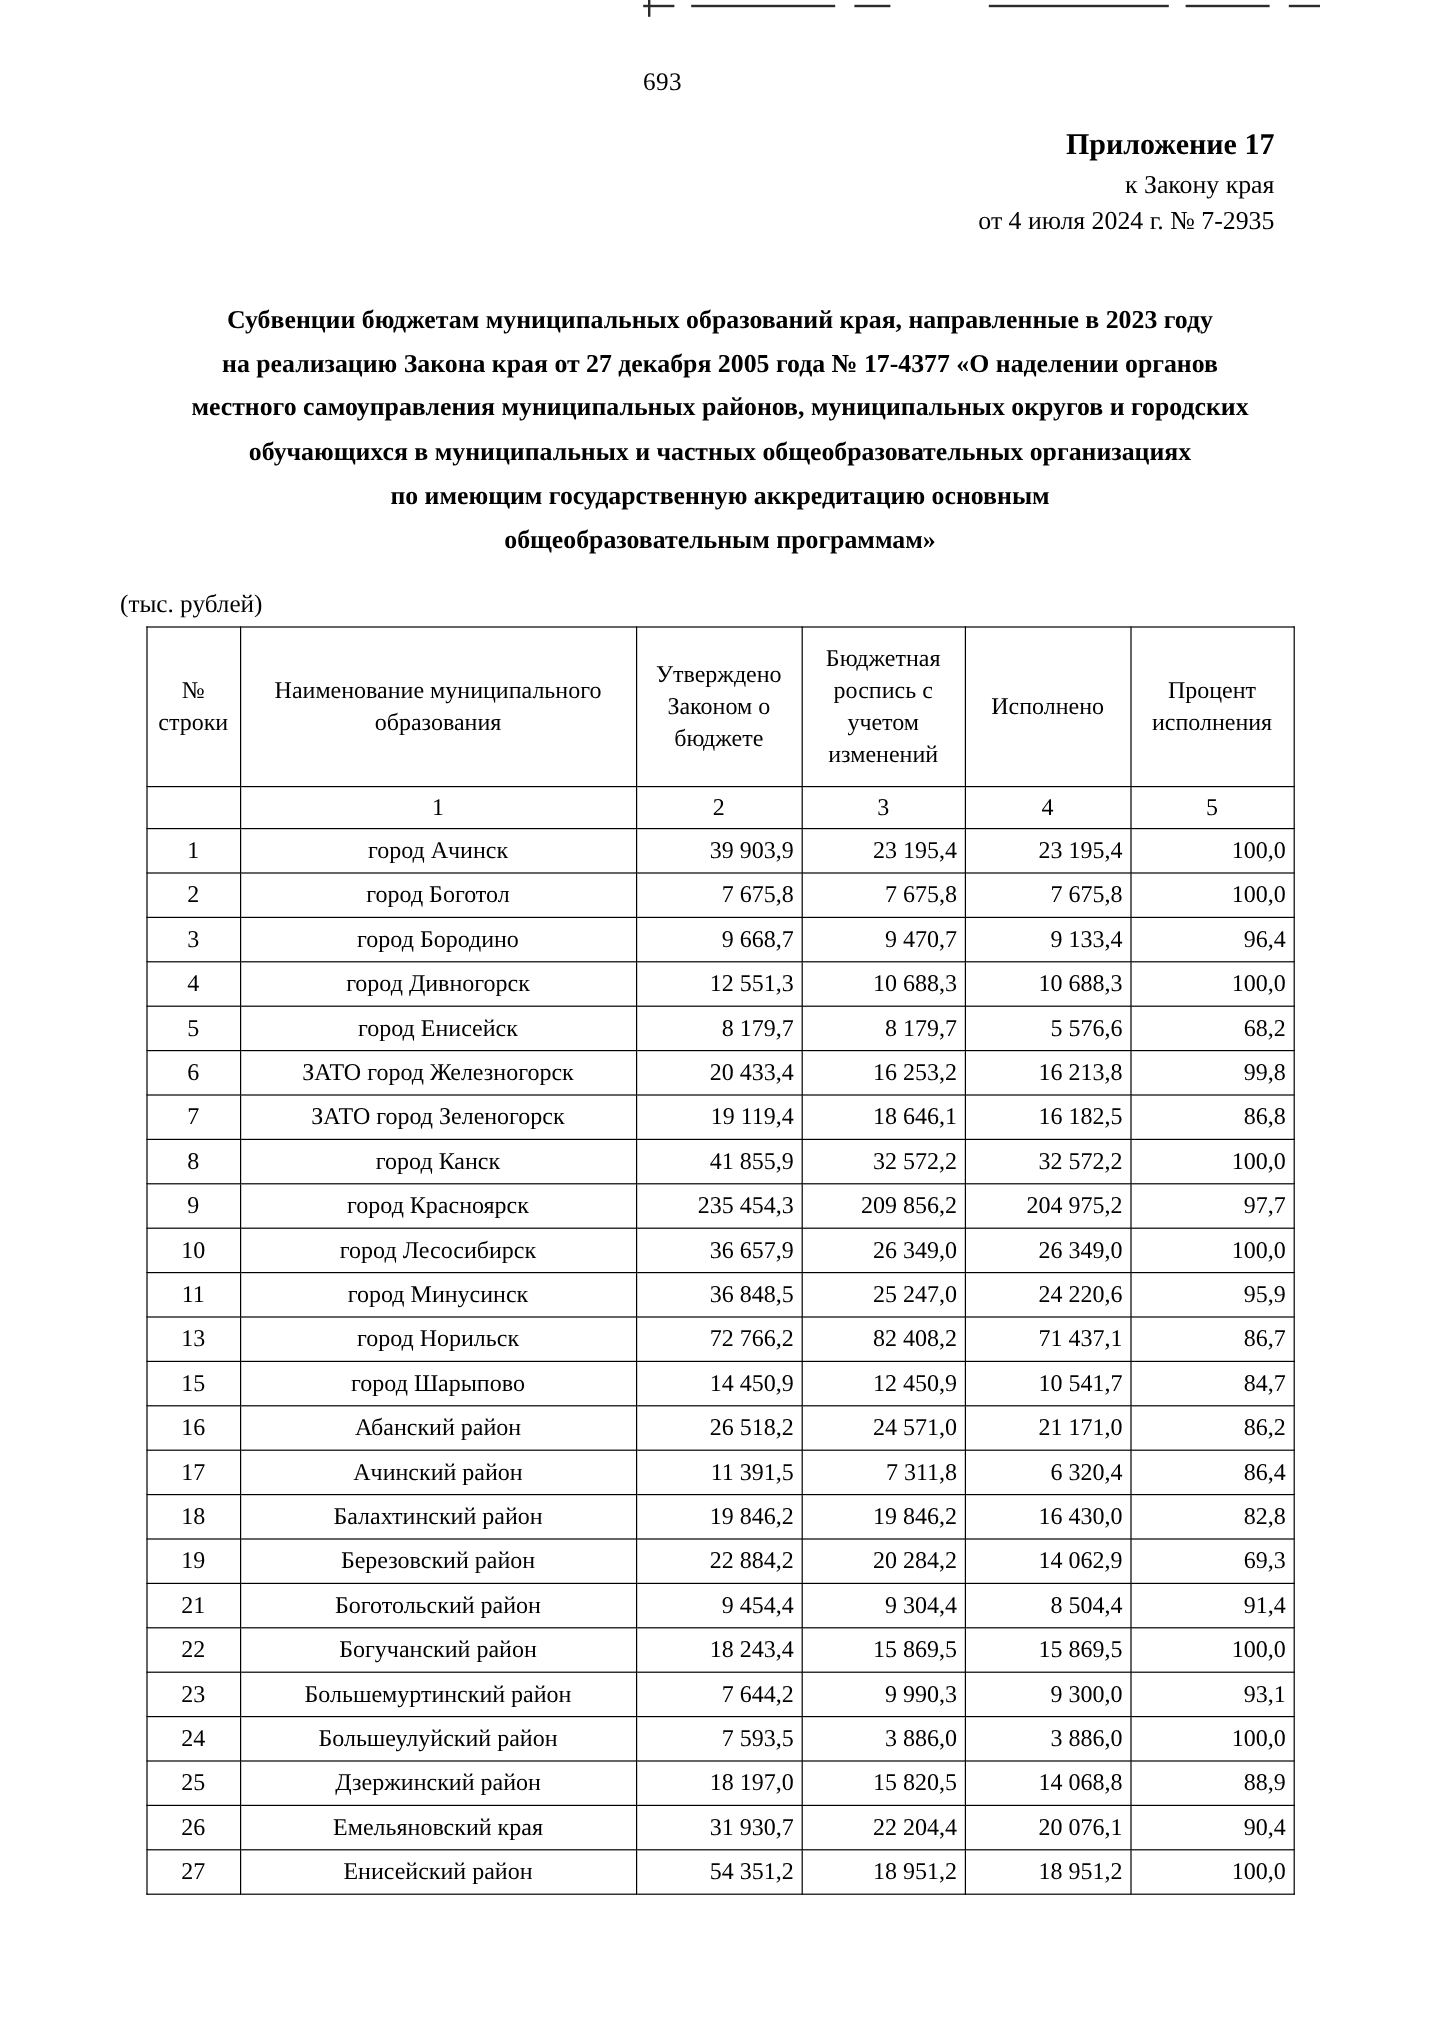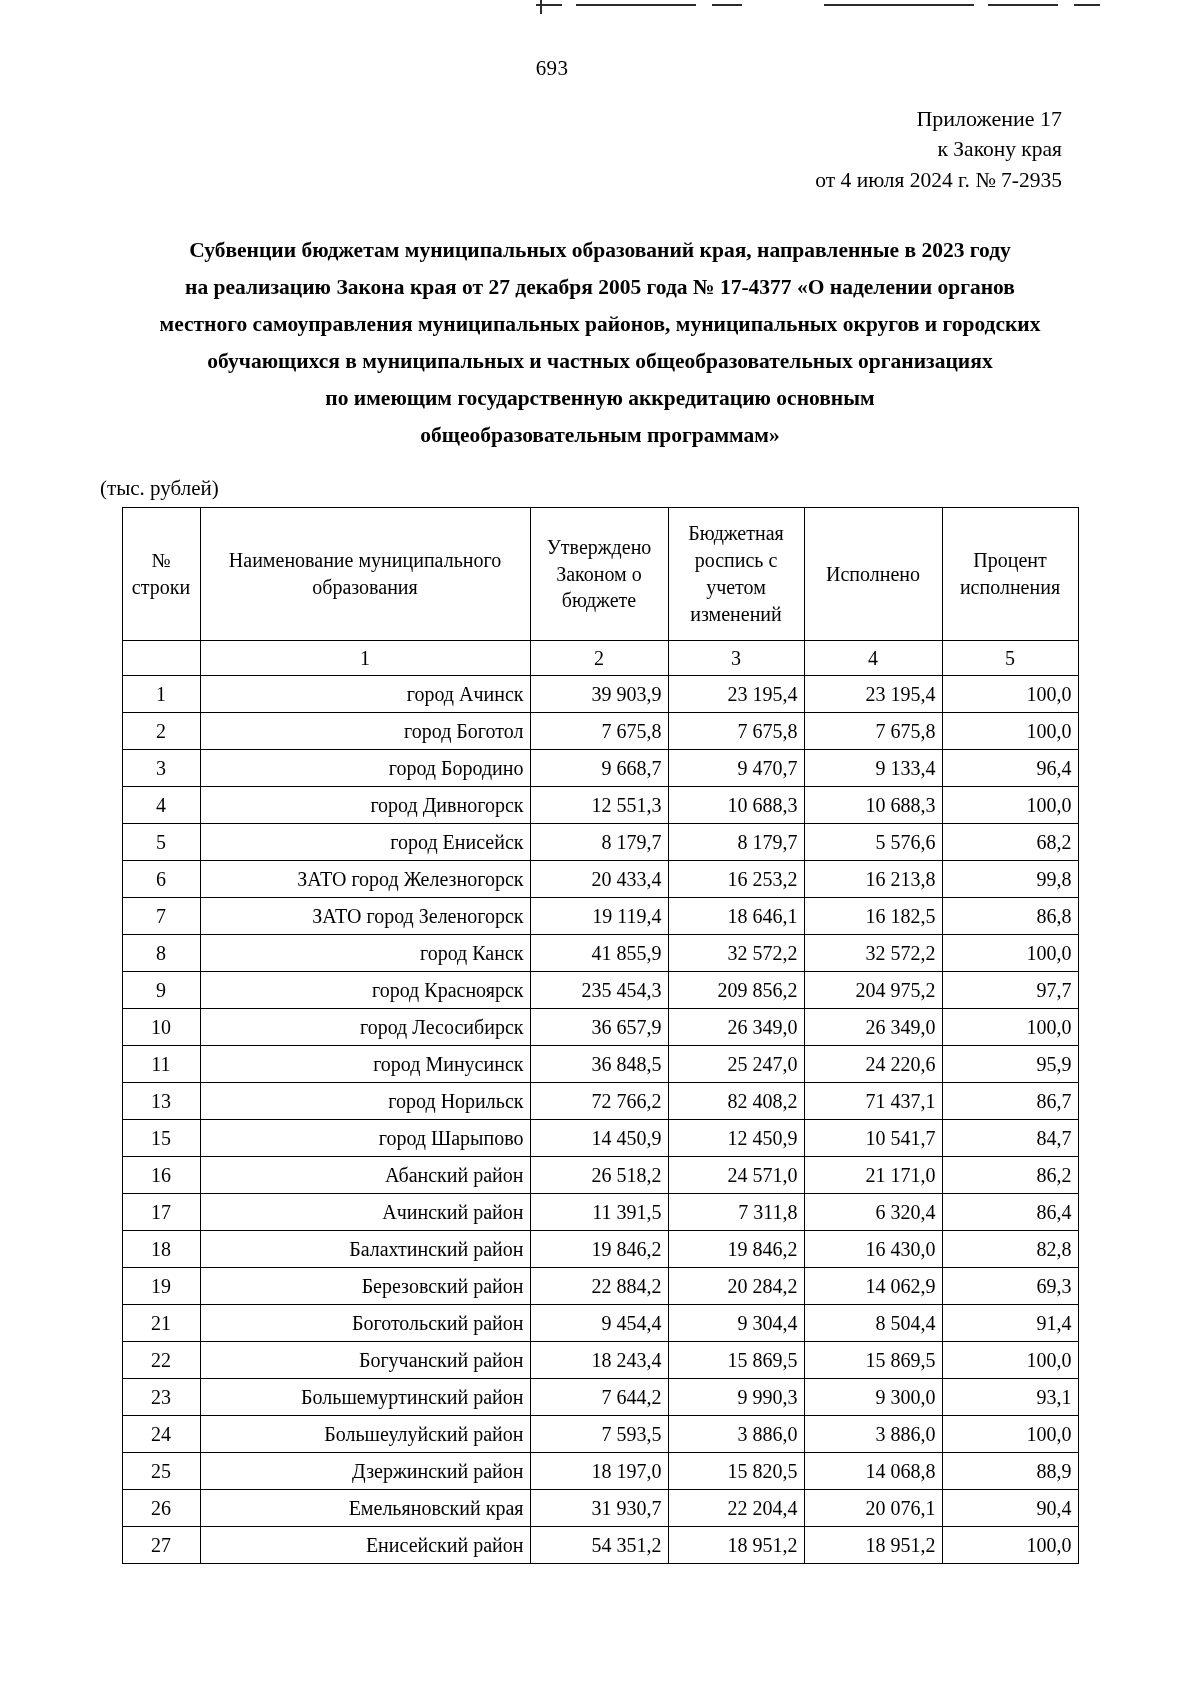--- a/index.html
+++ b/index.html
@@ -45,26 +45,26 @@
   }
 
   .appendix-block {
     text-align: right;
     padding-right: 38px;
     margin-top: 22px;
     line-height: 1.42;
     font-size: 21.5px;
   }
   .appendix-title {
-    font-weight: normal;
-    font-size: 22px;
+    font-weight: bold;
+    font-size: 25px;
   }
 
   .doc-title {
-    margin: 37px auto 0 auto;
+    margin: 48px auto 0 auto;
     width: 960px;
     text-align: center;
     font-weight: bold;
     font-size: 21.5px;
     line-height: 1.72;
   }
   .doc-title .ln { display: block; white-space: nowrap; }
 
   .units {
     text-align: left;
@@ -103,21 +103,21 @@
 
   tr.numrow td {
     text-align: center;
     height: 30px;
     font-size: 20px;
   }
   tr.numrow td.blank { }
 
   tbody tr.data td { height: 32px; }
   td.c-no   { text-align: center; }
-  td.c-name { text-align: right; padding-left: 9px; }
+  td.c-name { text-align: center; padding-left: 9px; }
   td.c-num  { text-align: right; padding-right: 7px; white-space: nowrap; }
 </style>
 </head>
 <body>
 
 <div class="scan-marks">
   <i style="left:536px; top:4px; width:26px; height:2px;"></i>
   <i style="left:576px; top:4px; width:120px; height:2px;"></i>
   <i style="left:712px; top:4px; width:30px; height:2px;"></i>
   <i style="left:824px; top:4px; width:150px; height:2px;"></i>

